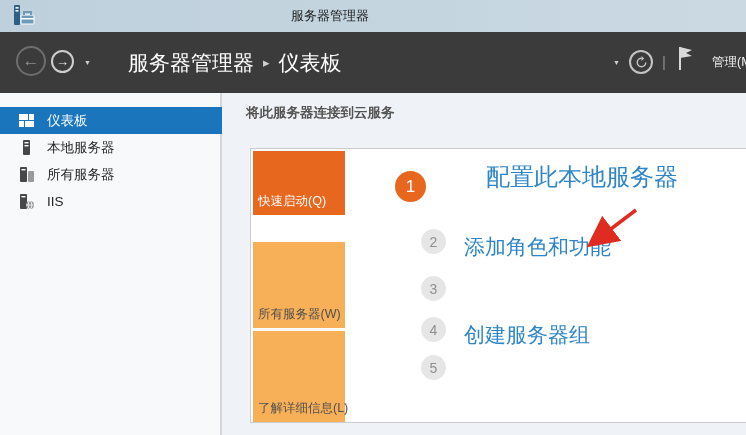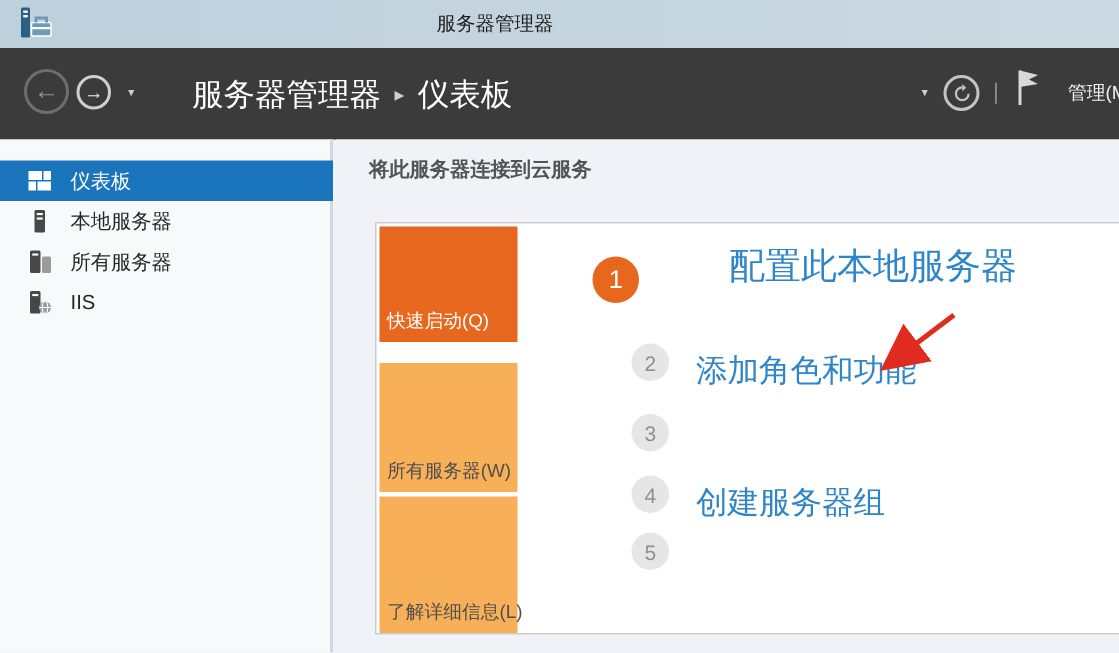--- a/index.html
+++ b/index.html
@@ -83,21 +83,21 @@
     background: #FFFFFF; border: 1px solid #CCCCCC;
   }
   .tile-strip { position: absolute; left: 2px; top: 2px; width: 92px; }
   .strip-section {
     position: absolute; left: 0; width: 92px;
     display: flex; align-items: flex-end;
   }
   .strip-section .lbl { padding: 5px 5px; font-size: 12.5px; white-space: nowrap; }
   .strip-dark { background: #E8671E; color: #FFFFFF; }
   .strip-light { background: #F7AF58; color: #4F4F4F; }
-  .sec-1 { top: 0px; height: 77px; }
+  .sec-1 { top: 0px; height: 64px; }
   .sec-2 { top: 91px; height: 86px; }
   .sec-3 { top: 180px; height: 91px; }
   
   .step-circle {
     position: absolute; border-radius: 50%;
     display: flex; align-items: center; justify-content: center;
   }
   .step-1-circle {
     left: 171px; top: 78px; width: 31px; height: 31px;
     background: #E8671E; color: #FFFFFF; font-size: 17px;

